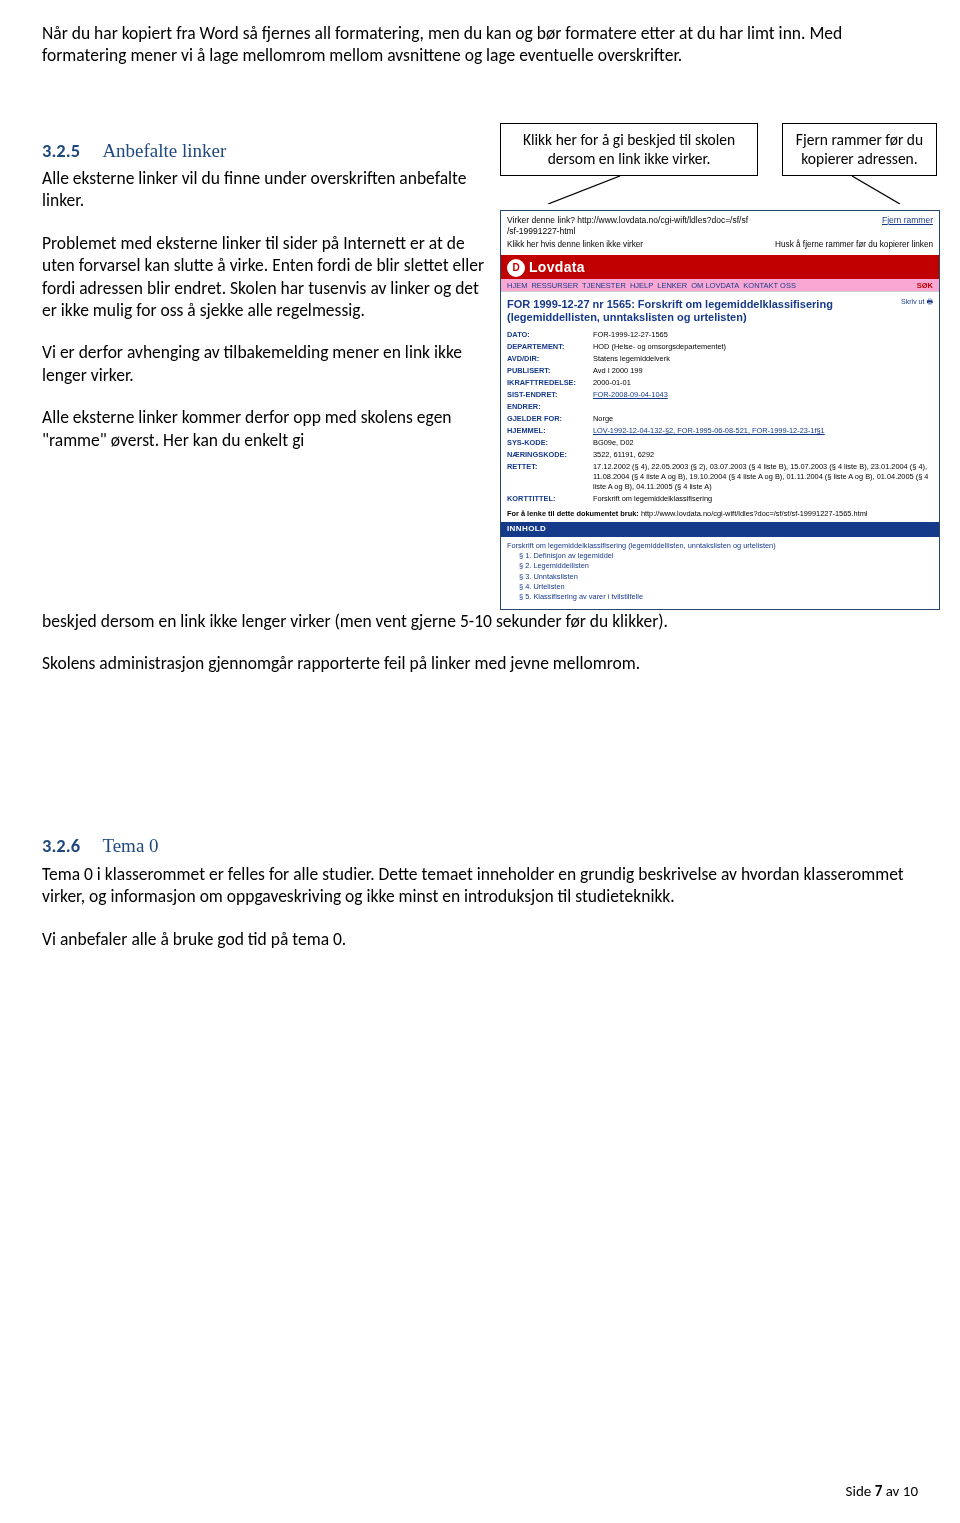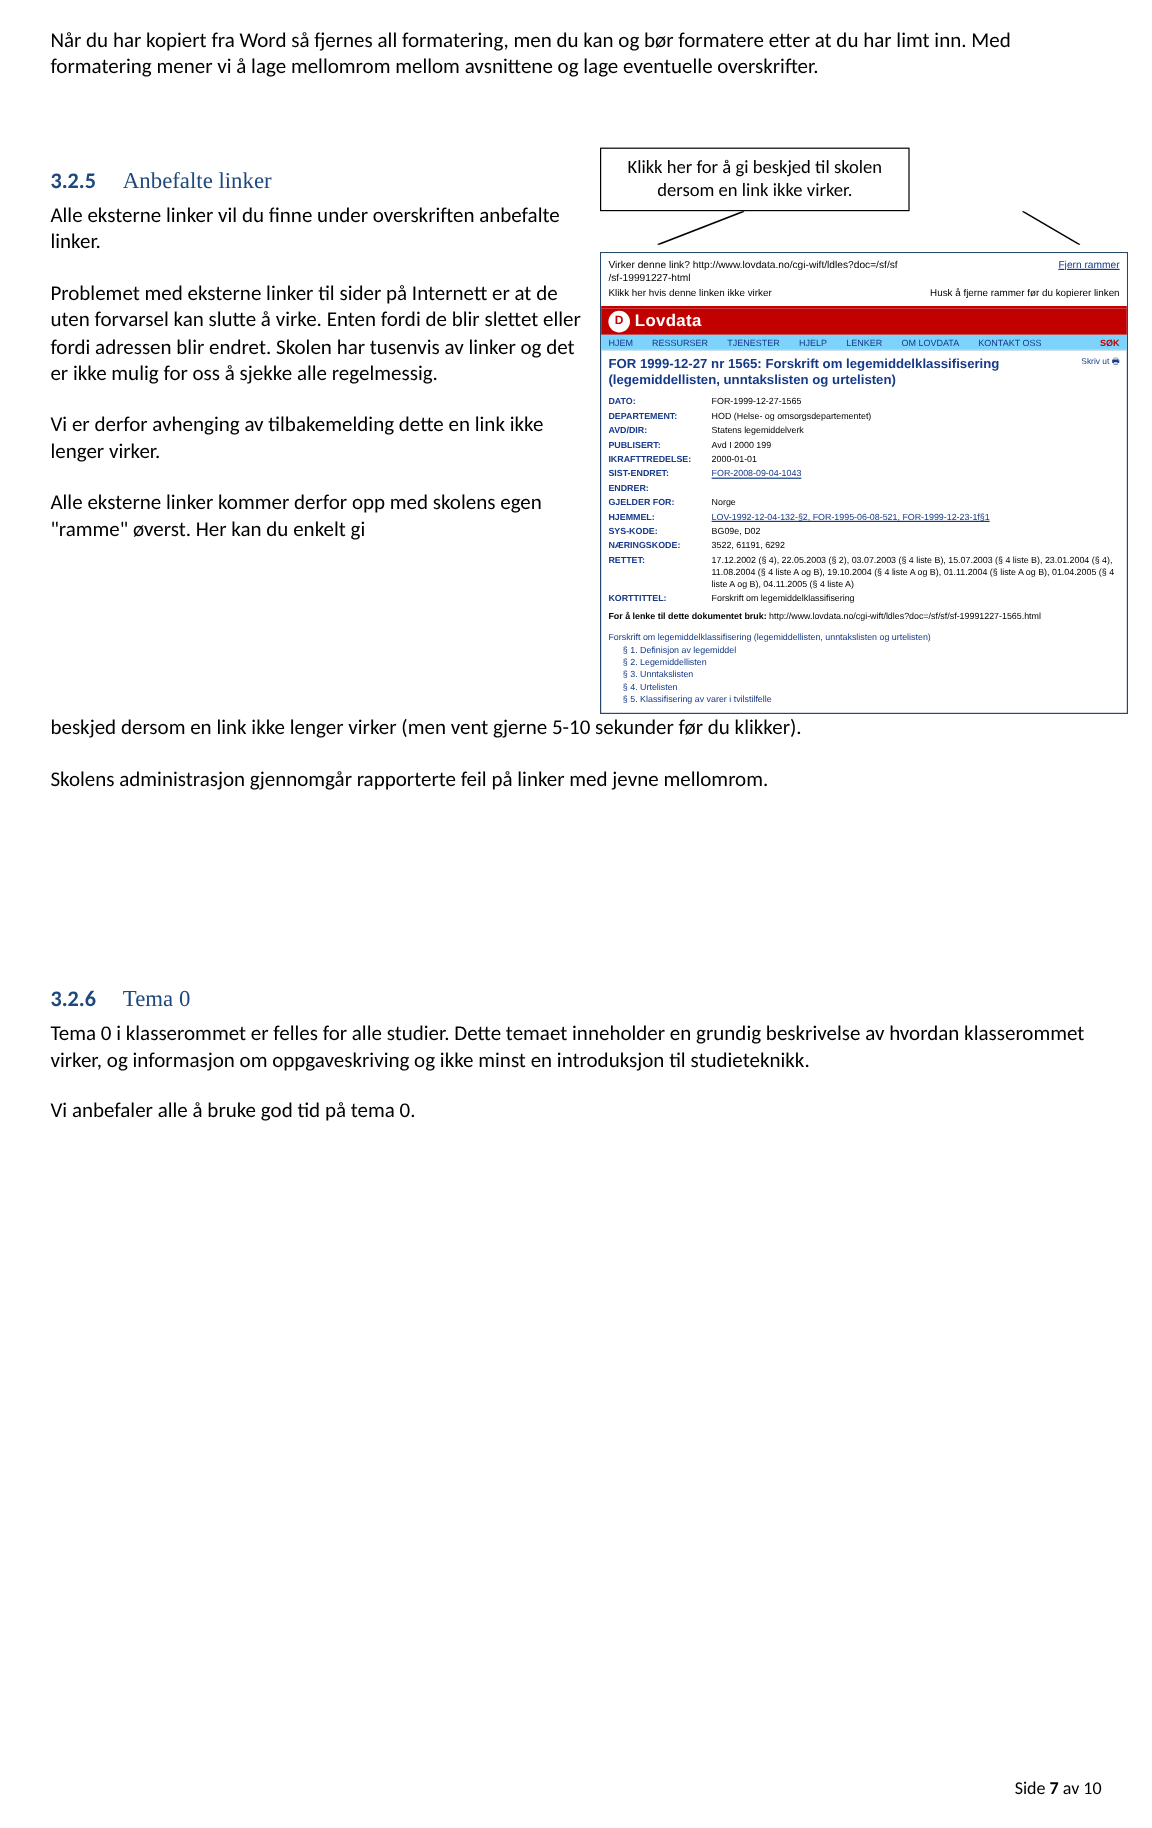--- a/index.html
+++ b/index.html
@@ -104,27 +104,27 @@
     font-size: 10px;
     font-weight: bold;
   }
   .logo-text {
     color: #fff;
     font-size: 14px;
     font-weight: bold;
     letter-spacing: 0.3px;
   }
   .frame-nav {
-    background: #7dd3fc;
+    background: #f9a8d4;
     padding: 2px 6px 0 6px;
     border-bottom: 1px solid #ccc;
     font-size: 7.5px;
     color: #163a8a;
     display: flex;
-    gap: 16px;
+    gap: 4px;
   }
   .frame-nav .nav-item { }
   .frame-nav .search-cell {
     margin-left: auto;
     color: #c10000;
     font-weight: bold;
   }
   .frame-title {
     padding: 6px 6px 4px 6px;
     display: flex;
@@ -217,27 +217,28 @@
   <p>Når du har kopiert fra Word så fjernes all formatering, men du kan og bør formatere etter at du har limt inn. Med formatering mener vi å lage mellomrom mellom avsnittene og lage eventuelle overskrifter.</p>
 
   <div class="row2">
     <div class="leftcol">
       <div class="heading-325">
         <span class="hnum">3.2.5</span>
         <span class="htitle">Anbefalte linker</span>
       </div>
       <p>Alle eksterne linker vil du finne under overskriften anbefalte linker.</p>
       <p>Problemet med eksterne linker til sider på Internett er at de uten forvarsel kan slutte å virke. Enten fordi de blir slettet eller fordi adressen blir endret. Skolen har tusenvis av linker og det er ikke mulig for oss å sjekke alle regelmessig.</p>
-      <p>Vi er derfor avhenging av tilbakemelding dette en link ikke lenger virker.</p>
+      <p>Vi er derfor avhenging av tilbakemelding mener en link ikke lenger virker.</p>
       <p style="margin-bottom:0">Alle eksterne linker kommer derfor opp med skolens egen "ramme" øverst. Her kan du enkelt gi</p>
     </div>
 
     <div class="rightside">
       <div class="callouts">
         <div class="callout c1">Klikk her for å gi beskjed til skolen dersom en link ikke virker.</div>
+        <div class="callout c2">Fjern rammer før du kopierer adressen.</div>
       </div>
 
       <div class="leader-row">
         <svg class="leader-svg" width="258" height="28">
           <line x1="120" y1="0" x2="48" y2="28" stroke="#000" stroke-width="1.3"></line>
         </svg>
         <svg class="leader-svg" width="155" height="28">
           <line x1="70" y1="0" x2="118" y2="28" stroke="#000" stroke-width="1.3"></line>
         </svg>
       </div>
@@ -326,20 +327,21 @@
               </tr>
           <tr>
                 <td class="k">KORTTITTEL:</td>
                 <td class="v">Forskrift om legemiddelklassifisering</td>
               </tr>
         </tbody>
           </table>
         <div class="meta-ref">
           <b>For å lenke til dette dokumentet bruk:</b> <span>http://www.lovdata.no/cgi-wift/ldles?doc=/sf/sf/sf-19991227-1565.html</span>
         </div>
+        <div class="frame-innhold-bar">INNHOLD</div>
         <div class="frame-toc">
           <div class="t1">Forskrift om legemiddelklassifisering (legemiddellisten, unntakslisten og urtelisten)</div>
           <div style="padding-left:12px">
             <div>§ 1. Definisjon av legemiddel</div>
             <div>§ 2. Legemiddellisten</div>
             <div>§ 3. Unntakslisten</div>
             <div>§ 4. Urtelisten</div>
             <div>§ 5. Klassifisering av varer i tvilstilfelle</div>
           </div>
         </div>

